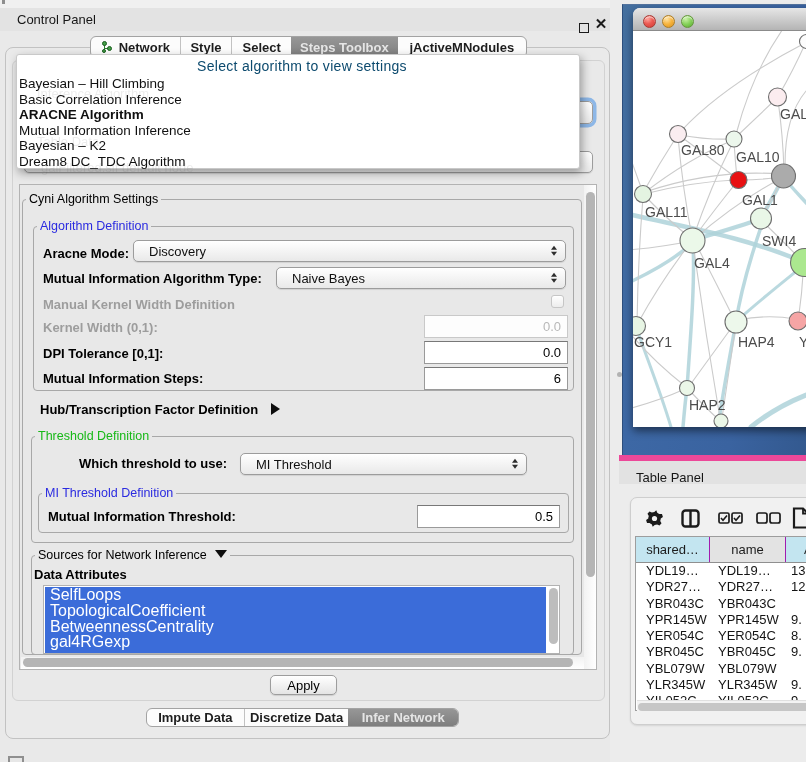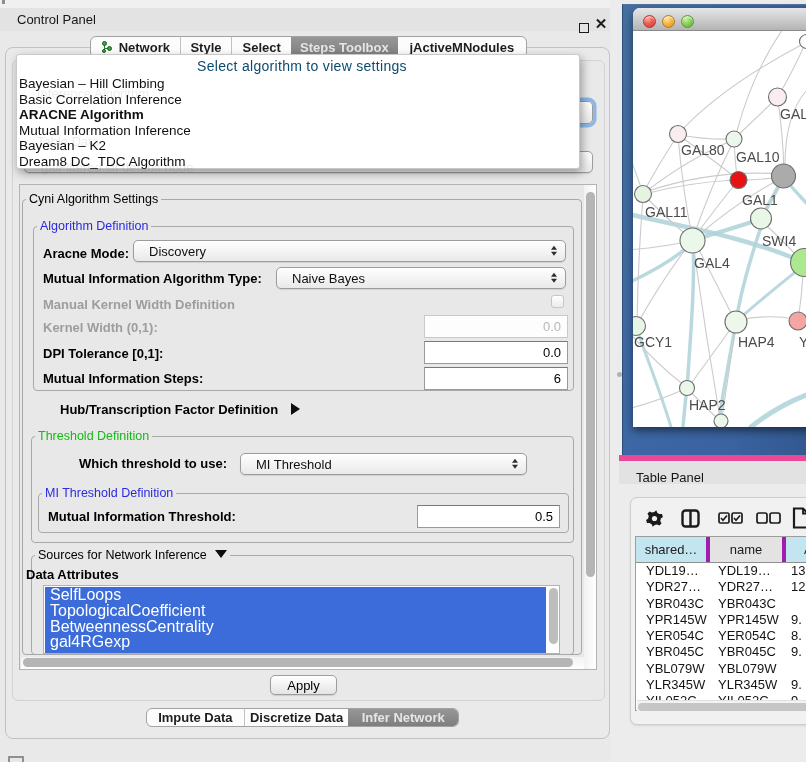--- a/index.html
+++ b/index.html
@@ -109,21 +109,21 @@
   .tp-strip { left:619px; top:455px; width:187px; height:29px; background:#e2e2e2; border-top:6px solid #ec4899; }
   .tp-strip .ttl { position:absolute; left:17px; top:4px; line-height:26px; font-size:13px; color:#161616; }
   .tp-box { left:630px; top:497px; width:200px; height:228px; background:#f1f1f1; border:1px solid #cecece; border-radius:7px;
     box-shadow:0 1px 2px rgba(0,0,0,.10); }
 
   .ttool { position:absolute; }
   .ttool svg { display:block; }
 
   .dtable { left:635px; top:536px; width:220px; height:175px; background:#fff; border:1px solid #9d9d9d; }
   .thead { position:absolute; left:0; top:0; height:26px; display:flex; border-bottom:1px solid #8f8f8f; }
-  .hcell { height:25px; font-size:13px; color:#1c1c1c; border-right:4px solid #a21caf;
+  .hcell { height:25px; font-size:13px; color:#1c1c1c; border-right:1px solid #a21caf;
     display:flex; align-items:center; justify-content:center; position:relative; }
   .hcell.hl { background:#c3e5f0; }
   .hcell.gray { background:#e3e3e3; }
   .hcell.clip span { position:absolute; left:18px; }
   .tbody { position:absolute; left:0; top:26px; }
   .trow { display:flex; height:16.3px; }
   .tcell { font-size:13px; color:#141414; line-height:16.3px; white-space:nowrap; overflow:hidden; }
   .t-hsb-track { position:absolute; left:1px; top:163px; width:218px; height:11px; background:#f3f3f3; border-top:1px solid #e0e0e0; }
   .t-hsb-thumb { position:absolute; left:1px; top:1.5px; width:185px; height:8.5px; background:#c6c6c6; border-radius:4.5px; }
 
@@ -217,21 +217,21 @@
   <span class="lbl" style="left:43px; top:346px;">DPI Tolerance [0,1]:</span>
   <div class="field" style="left:424px; top:341px; width:144px; height:22.5px;">
     <span class="fval">0.0</span>
   </div>
 
   <span class="lbl" style="left:43px; top:371px;">Mutual Information Steps:</span>
   <div class="field" style="left:424px; top:367px; width:144px; height:22.5px;">
     <span class="fval">6</span>
   </div>
 
-  <span class="lbl" style="left:40px; top:402px;margin-left:20px;">
+  <span class="lbl" style="left:40px; top:402px;">
     <span>Hub/Transcription Factor Definition</span>
     <span class="tri-right"></span>
   </span>
 
   <div class="group" style="left:31px; top:436px; width:543px; height:107px;">
     <span class="gtitle green">Threshold Definition</span>
   </div>
 
   <span class="lbl" style="left:79px; top:456px;">Which threshold to use:</span>
   <div class="combo" style="left:240px; top:453px; width:287px; height:21.5px;">
@@ -246,21 +246,21 @@
     <span class="gtitle blue">MI Threshold Definition</span>
   </div>
   <span class="lbl" style="left:48px; top:509px;">Mutual Information Threshold:</span>
   <div class="field" style="left:417px; top:505px; width:143px; height:22.5px;">
     <span class="fval">0.5</span>
   </div>
 
   <div class="group" style="left:31px; top:555px; width:543px; height:100px;">
     <span class="gtitle" style="background:#e8e8e8; color:#000;"><span>Sources for Network Inference</span><span class="tri-down"></span></span>
   </div>
-  <span class="lbl" style="left:26px; top:567px;">Data Attributes</span>
+  <span class="lbl" style="left:34px; top:567px;">Data Attributes</span>
 
   <div class="abs attr-list">
     <div id="attr-items">
         <div class="attr-item">SelfLoops</div>
         <div class="attr-item">TopologicalCoefficient</div>
         <div class="attr-item">BetweennessCentrality</div>
         <div class="attr-item">gal4RGexp</div>
       </div>
     <div class="attr-vsb"></div>
   </div>

